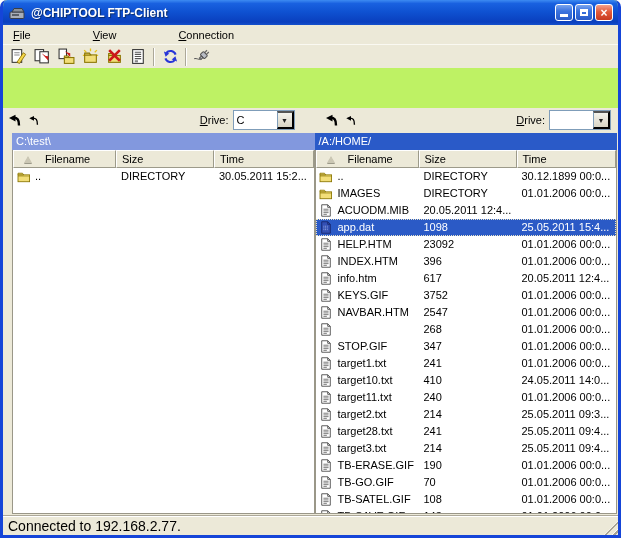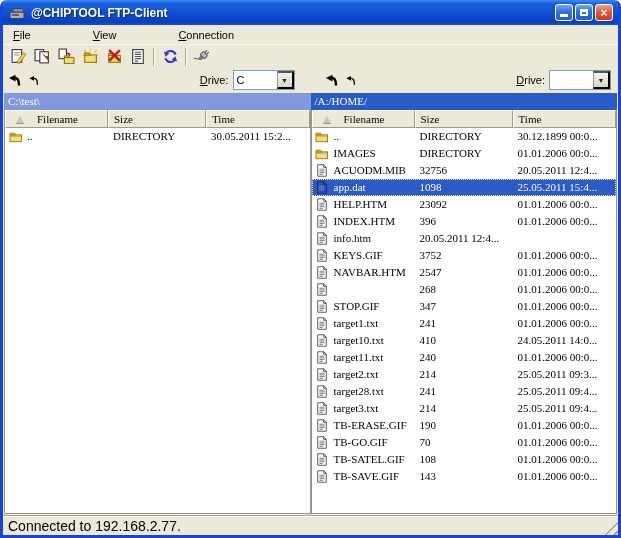--- a/index.html
+++ b/index.html
@@ -28,32 +28,32 @@
   .g-close{ color:#fff; font-weight:bold; font-size:12px; line-height:1; }
   
   .menubar{ height:19px; flex:0 0 19px; display:flex; align-items:center; padding-left:3px; background:#ECE9D8; font-size:11px;gap:48px; }
   .menuitem{ padding:2px 7px; color:#000; }
   .menuitem u{ text-decoration:underline; }
   
   .toolbar{ height:24px; flex:0 0 24px; display:flex; align-items:center; padding-left:3px; background:#ECE9D8; border-top:1px solid #FAF9F2; }
   .tbtn{ width:24px; height:22px; display:grid; place-items:center; background:transparent; border:1px solid transparent; padding:0; }
   .tsep{ width:2px; height:18px; margin:0 3px; border-left:1px solid #ACA899; border-right:1px solid #fff; }
   
-  .panelctl-row{ height:24px; flex:0 0 24px; display:flex; gap:20px; padding:0 1px; background:#ECE9D8; }
+  .panelctl-row{ height:24px; flex:0 0 24px; display:flex; gap:20px; padding:0 1px; background:#ECE9D8;margin-top:40px; }
   .panelctl{ flex:1; display:flex; align-items:center; padding:0 6px 0 4px; }
   .navarrows{ display:flex; gap:6px; align-items:center; }
   .navbtn{ background:none; border:none; padding:0; display:grid; place-items:center; }
   .ctl-right{ margin-left:auto; display:flex; align-items:center; gap:4px; font-size:11px; }
   .ctl-right u{ text-decoration:underline; }
   .combo{ width:62px; height:20px; border:1px solid #7F9DB9; background:#fff; display:flex; }
   .combo .val{ flex:1; font-size:11px; line-height:18px; padding-left:3px; overflow:hidden; }
   .combo .cbtn{ width:17px; border-left:1px solid #7F9DB9; background:linear-gradient(180deg,#F4F3EC,#D8D4C4);
     display:grid; place-items:center; font-size:7px; color:#222; padding:0; }
   
-  .panels{ flex:1; display:flex; padding:1px 1px 2px 1px; background:#ECE9D8; min-height:0;font-family:Liberation Serif, serif; }
+  .panels{ flex:1; display:flex; padding:1px 1px 2px 9px; background:#ECE9D8; min-height:0; }
   .panel{ flex:1; display:flex; flex-direction:column; min-width:0; }
   .pathbar{ height:17px; flex:0 0 17px; color:#fff; font-size:11px; line-height:16px; padding-left:4px; white-space:nowrap; overflow:hidden; }
   .pathbar.active{ background:#2A5AC8; }
   .pathbar.inactive{ background:#8298DE; }
   .panelbody{ flex:1; display:flex; flex-direction:column; border:1px solid #9A9788; border-top:none; background:#fff; min-height:0; }
   .cols{ display:grid; grid-template-columns:103px 98px 1fr; height:18px; flex:0 0 18px; background:#ECE9D8; font-size:11px; }
   .col{ border-top:1px solid #fff; border-left:1px solid #fff; border-right:1px solid #9C9A8A; border-bottom:1px solid #9C9A8A;
         line-height:16px; padding-left:5px; white-space:nowrap; overflow:hidden; display:flex; align-items:center; }
   .sorttri{ width:0; height:0; border-left:4px solid transparent; border-right:4px solid transparent;
             border-bottom:7px solid #CBC7B4; margin:0 13px 0 5px; filter:drop-shadow(0 1px 0 #9C9A8A); }
@@ -318,21 +318,20 @@
                     <path d="M2 0.8 H9 L12 3.8 V14.2 H2 Z" fill="#fff" stroke="#444"></path>
                     <path d="M9 0.8 V3.8 H12" fill="none" stroke="#444"></path>
                     <line x1="4" y1="6" x2="10" y2="6" stroke="#666"></line>
                     <line x1="4" y1="8" x2="10" y2="8" stroke="#666"></line>
                     <line x1="4" y1="10" x2="10" y2="10" stroke="#666"></line>
                     <line x1="4" y1="12" x2="8" y2="12" stroke="#666"></line>
                   </svg>
                 </span>
                 <span>ACUODM.MIB</span>
               </span>
-              <span class="c2">32756</span>
               <span class="c3">20.05.2011 12:4...</span>
             </div>
             <div class="frow selected">
               <span class="c1">
                 <span class="ficon">
                   <svg width="12" height="13" viewBox="0 0 14 15">
                     <path d="M2 0.8 H9 L12 3.8 V14.2 H2 Z" fill="#3350B4" stroke="#16246A"></path>
                     <path d="M9 0.8 V3.8 H12" fill="none" stroke="#16246A"></path>
                     <line x1="4" y1="6" x2="10" y2="6" stroke="#A8B8E8" stroke-dasharray="1 1"></line>
                     <line x1="4" y1="8" x2="10" y2="8" stroke="#A8B8E8" stroke-dasharray="1 1"></line>
@@ -385,20 +384,21 @@
                     <path d="M2 0.8 H9 L12 3.8 V14.2 H2 Z" fill="#fff" stroke="#444"></path>
                     <path d="M9 0.8 V3.8 H12" fill="none" stroke="#444"></path>
                     <line x1="4" y1="6" x2="10" y2="6" stroke="#666"></line>
                     <line x1="4" y1="8" x2="10" y2="8" stroke="#666"></line>
                     <line x1="4" y1="10" x2="10" y2="10" stroke="#666"></line>
                     <line x1="4" y1="12" x2="8" y2="12" stroke="#666"></line>
                   </svg>
                 </span>
                 <span>info.htm</span>
               </span>
+              <span class="c2">617</span>
               <span class="c3">20.05.2011 12:4...</span>
             </div>
             <div class="frow">
               <span class="c1">
                 <span class="ficon">
                   <svg width="12" height="13" viewBox="0 0 14 15">
                     <path d="M2 0.8 H9 L12 3.8 V14.2 H2 Z" fill="#fff" stroke="#444"></path>
                     <path d="M9 0.8 V3.8 H12" fill="none" stroke="#444"></path>
                     <line x1="4" y1="6" x2="10" y2="6" stroke="#666"></line>
                     <line x1="4" y1="8" x2="10" y2="8" stroke="#666"></line>

